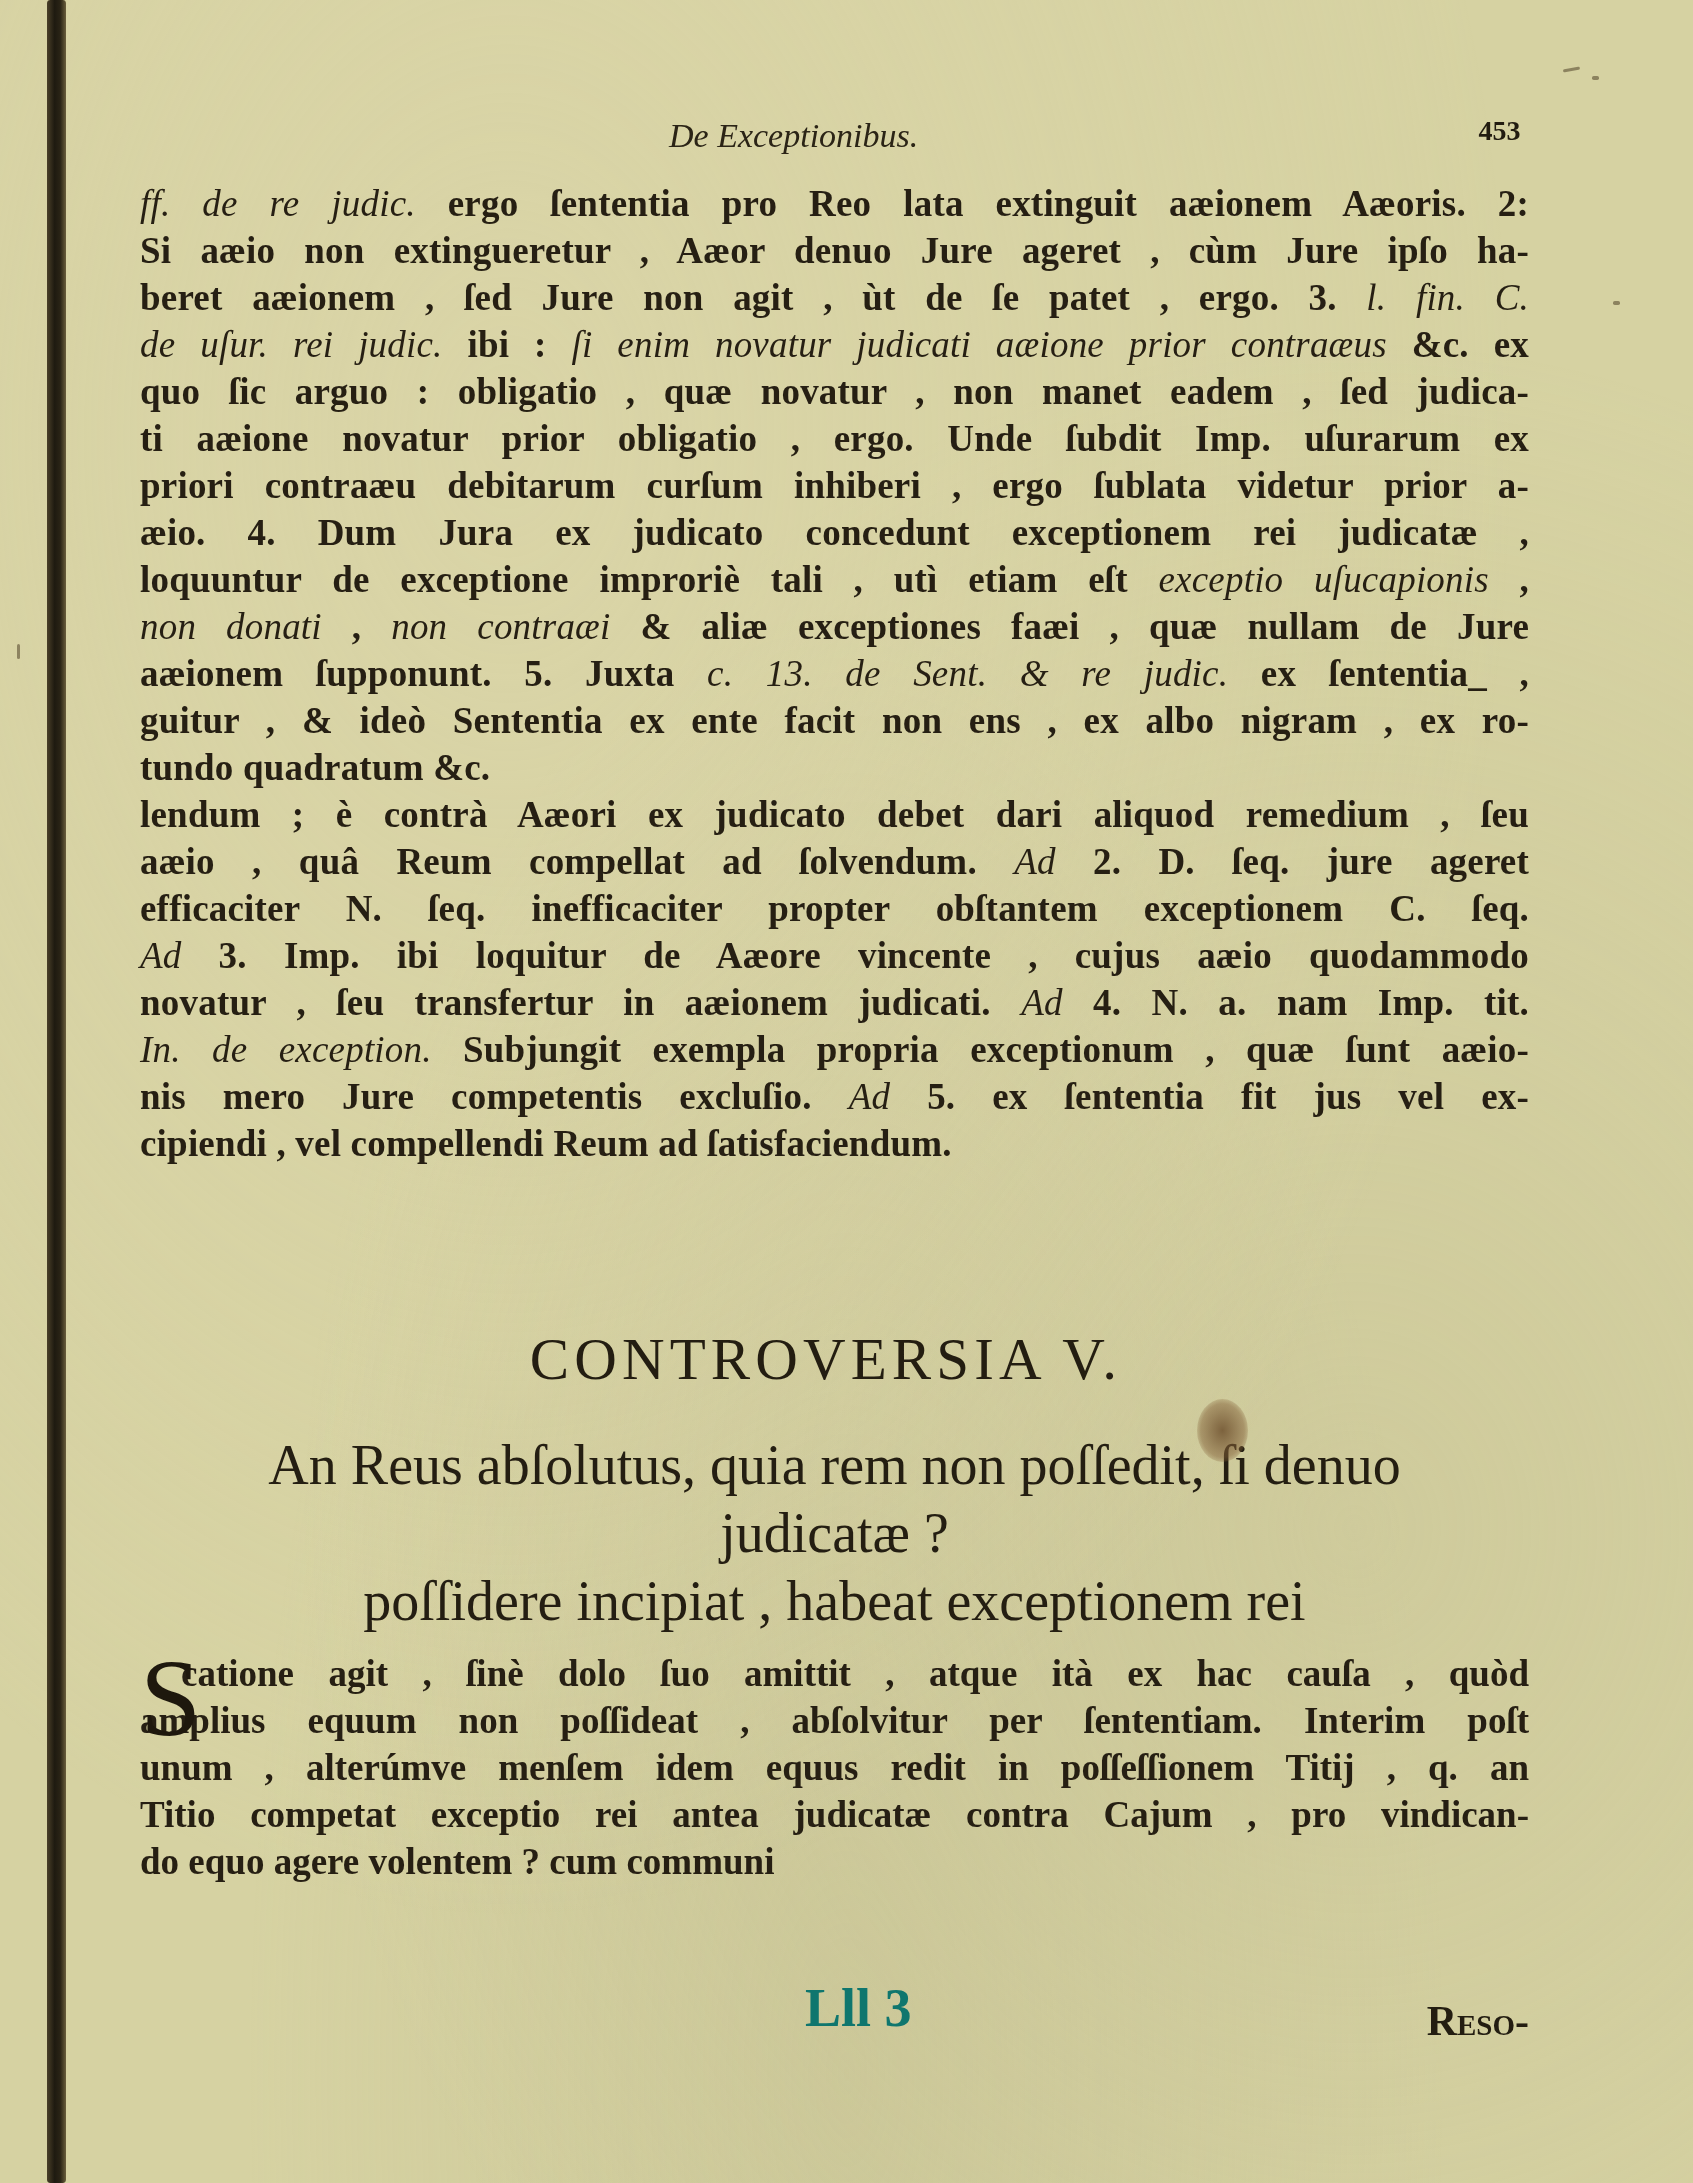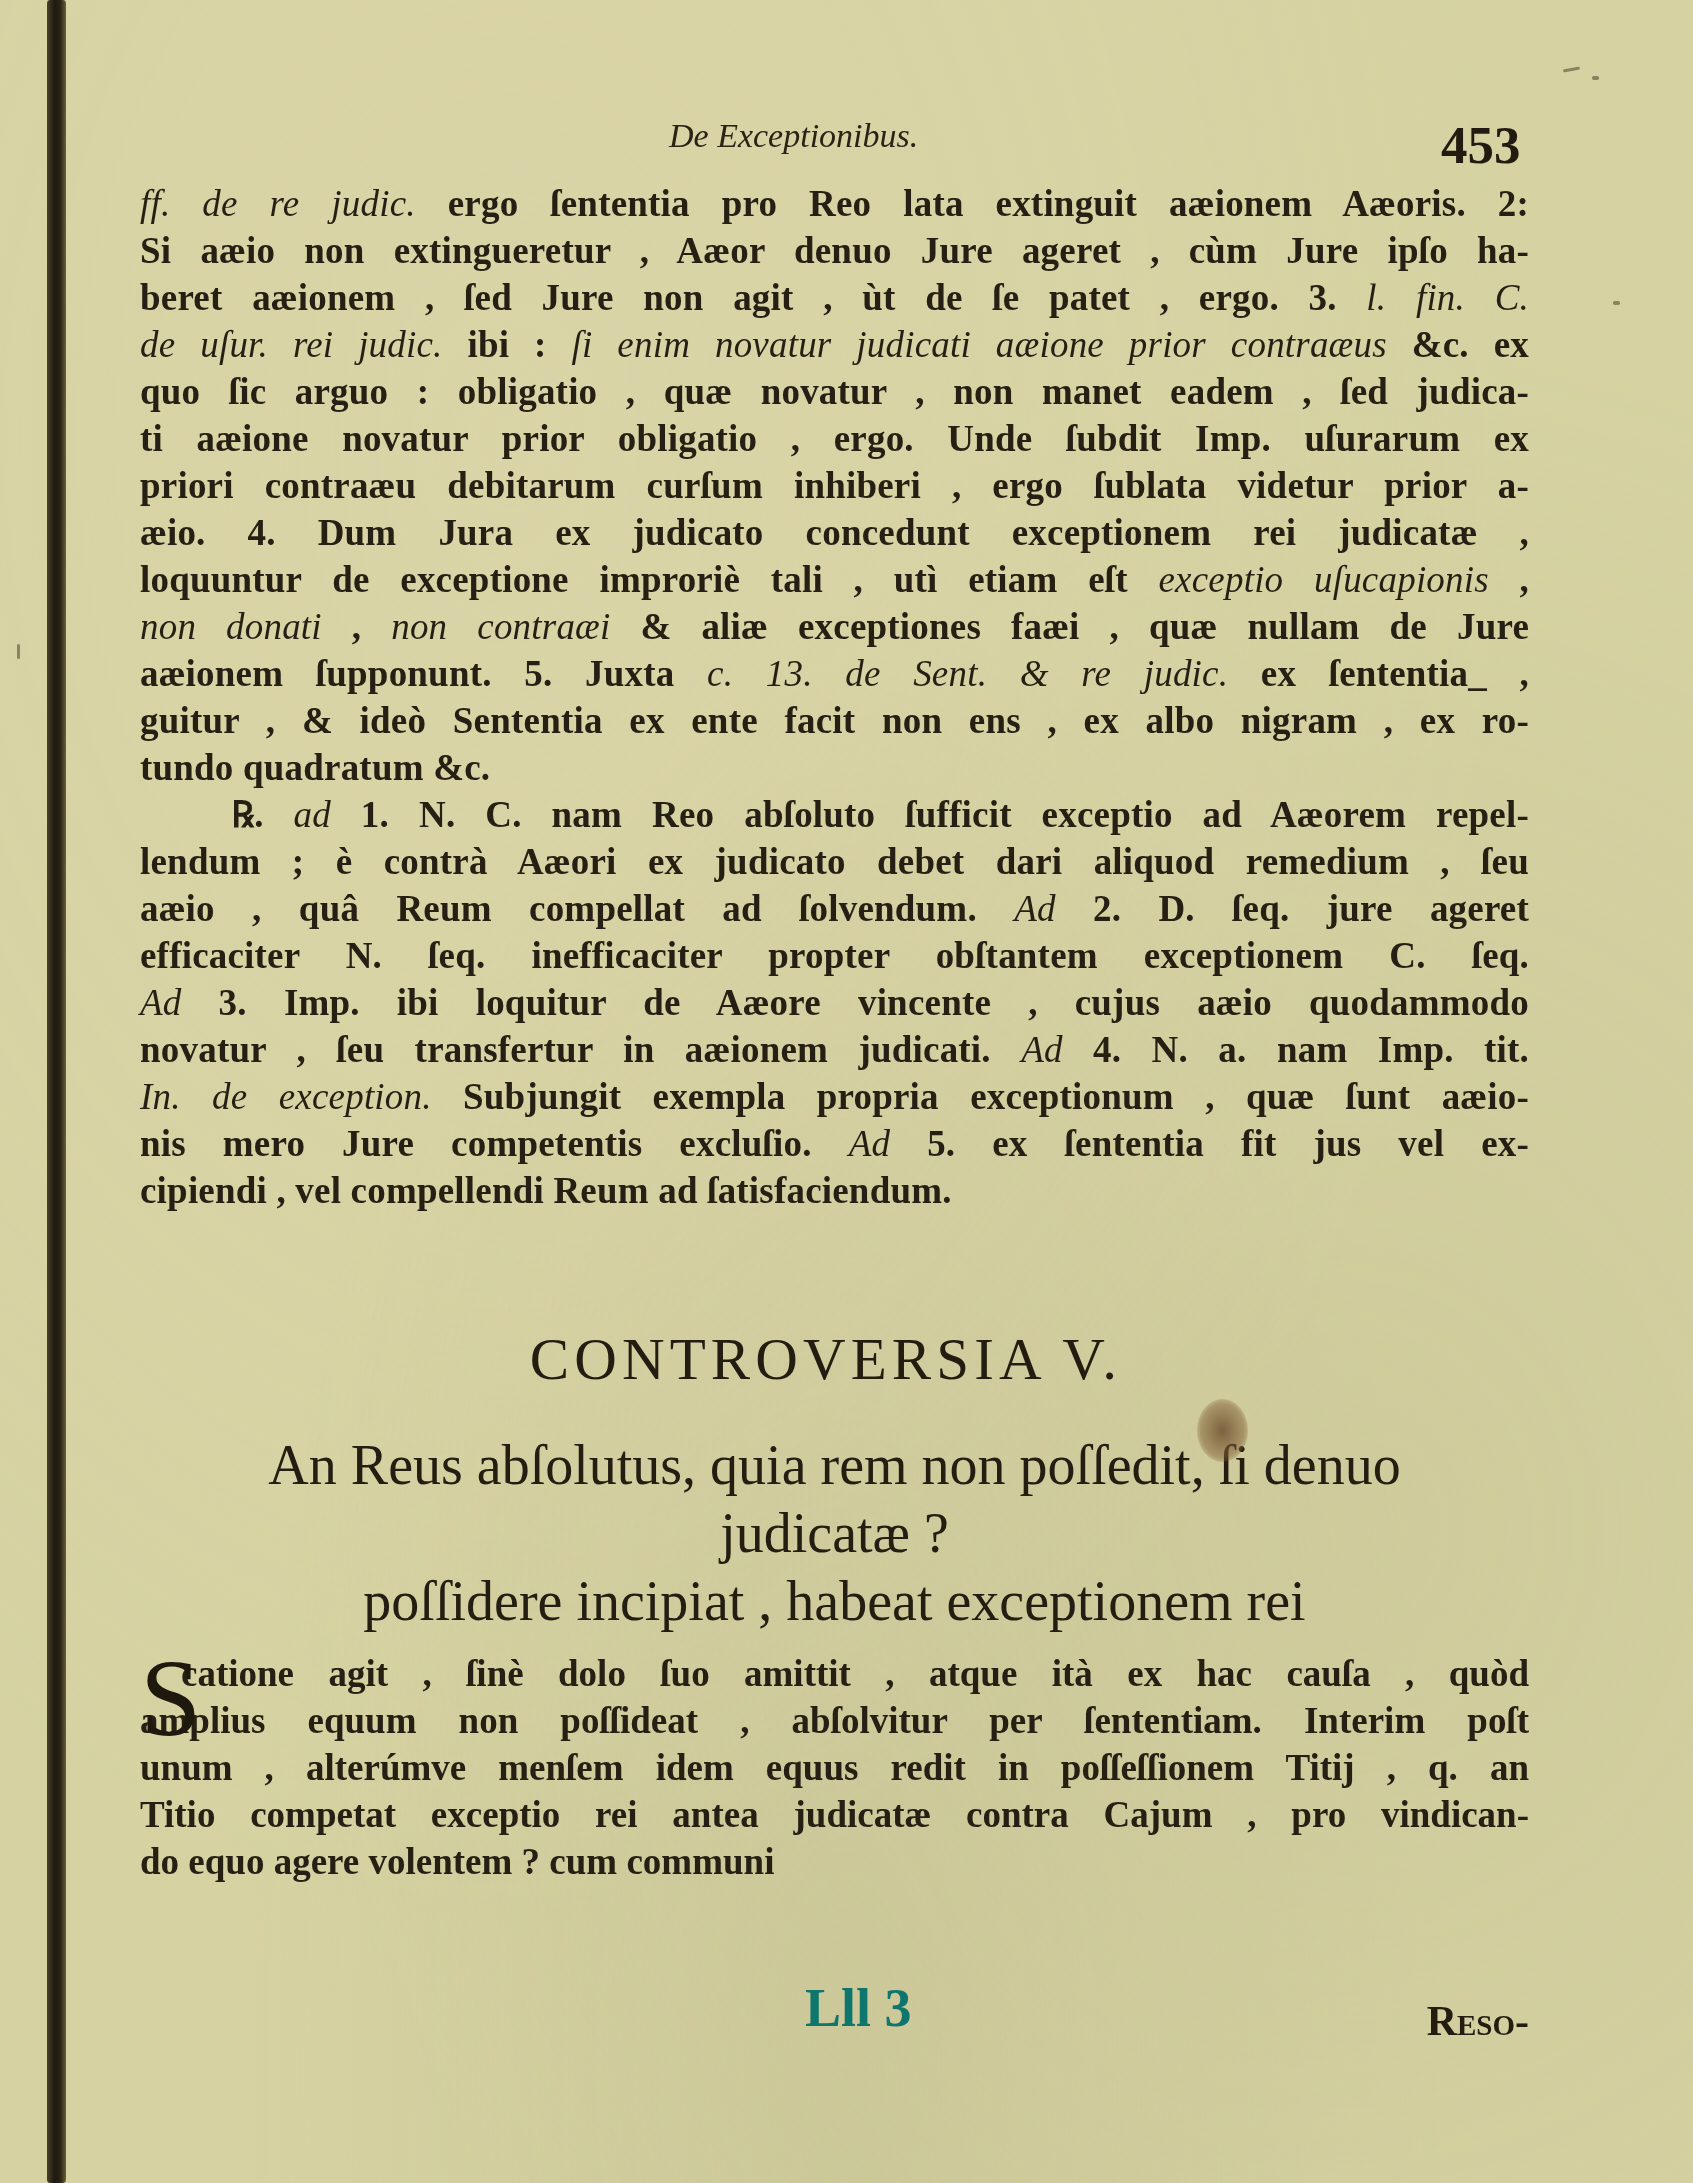--- a/index.html
+++ b/index.html
@@ -24,21 +24,21 @@
   .running-head {
     position: absolute; top: 117px; left: 0; width: 1372px; height: 51px;
   }
   .rh-title {
     position: absolute; left: 529px; top: 0;
     font-family: "Liberation Serif", serif; font-style: italic;
     font-size: 34px; color: #2b2416;
   }
   .page-number {
     position: absolute; right: -8.5px; top: -1.7px;
-    font-family: "Liberation Serif", serif; font-size: 53px; font-weight: bold; color: #221c10;
+    font-family: "Liberation Serif", serif; font-size: 28px; font-weight: bold; color: #221c10;
   }
   .body-text {
     position: absolute; top: 180px; left: 0; width: 1389px;
     font-family: "Liberation Serif", serif; font-size: 37px; line-height: 47px;
     text-align: justify; color: #261f13; font-weight: bold; letter-spacing: 0.2px;
   }
   .line { display: block; white-space: nowrap; text-align: justify; text-align-last: justify; }
   .line.last { text-align-last: left; }
   .line.indent { padding-left: 91px; }
   i { font-weight: normal; }
@@ -104,21 +104,20 @@
     <span class="line">quo ſic arguo : obligatio , quæ novatur , non manet eadem , ſed judica-</span>
     <span class="line">ti aӕione novatur prior obligatio , ergo.   Unde ſubdit Imp. uſurarum ex</span>
     <span class="line">priori contraӕu debitarum curſum inhiberi , ergo ſublata videtur prior a-</span>
     <span class="line">ӕio.    4. Dum Jura ex judicato concedunt exceptionem rei judicatæ ,</span>
     <span class="line"><span>loquuntur de exceptione improriè tali , utì etiam eſt </span><i>exceptio uſucapionis</i><span> ,</span></span>
     <span class="line"><i>non donati</i><span> , </span><i>non contraӕi</i><span> &amp; aliæ exceptiones faӕi , quæ nullam de Jure</span></span>
     <span class="line"><span>aӕionem ſupponunt.     5. Juxta </span><i>c. 13. de Sent. &amp; re judic.</i><span> ex ſententia_ , </span></span>
     <span class="line">guitur , &amp; ideò Sententia ex ente facit non ens , ex albo nigram , ex ro-</span>
     <span class="line last">tundo quadratum &amp;c.</span>
 
-    <span class="line indent"><span>℞. </span><i>ad</i><span> 1. N. C. nam Reo abſoluto ſufficit exceptio ad Aӕorem repel-</span></span>
     <span class="line">lendum ; è contrà Aӕori ex judicato debet dari aliquod remedium , ſeu</span>
     <span class="line"><span>aӕio , quâ Reum compellat ad ſolvendum.     </span><i>Ad</i><span> 2. D. ſeq. jure ageret</span></span>
     <span class="line">efficaciter N. ſeq. inefficaciter propter obſtantem exceptionem C. ſeq.</span>
     <span class="line"><i>Ad</i><span> 3. Imp. ibi loquitur de Aӕore vincente , cujus aӕio quodammodo</span></span>
     <span class="line"><span>novatur , ſeu transfertur in aӕionem judicati.    </span><i>Ad</i><span> 4. N. a. nam Imp. tit.</span></span>
     <span class="line"><i>In. de exception.</i><span> Subjungit exempla propria exceptionum , quæ ſunt aӕio-</span></span>
     <span class="line"><span>nis mero Jure competentis excluſio.    </span><i>Ad</i><span> 5. ex ſententia fit jus vel ex-</span></span>
     <span class="line last">cipiendi , vel compellendi Reum ad ſatisfaciendum.</span>
   </div>
 

